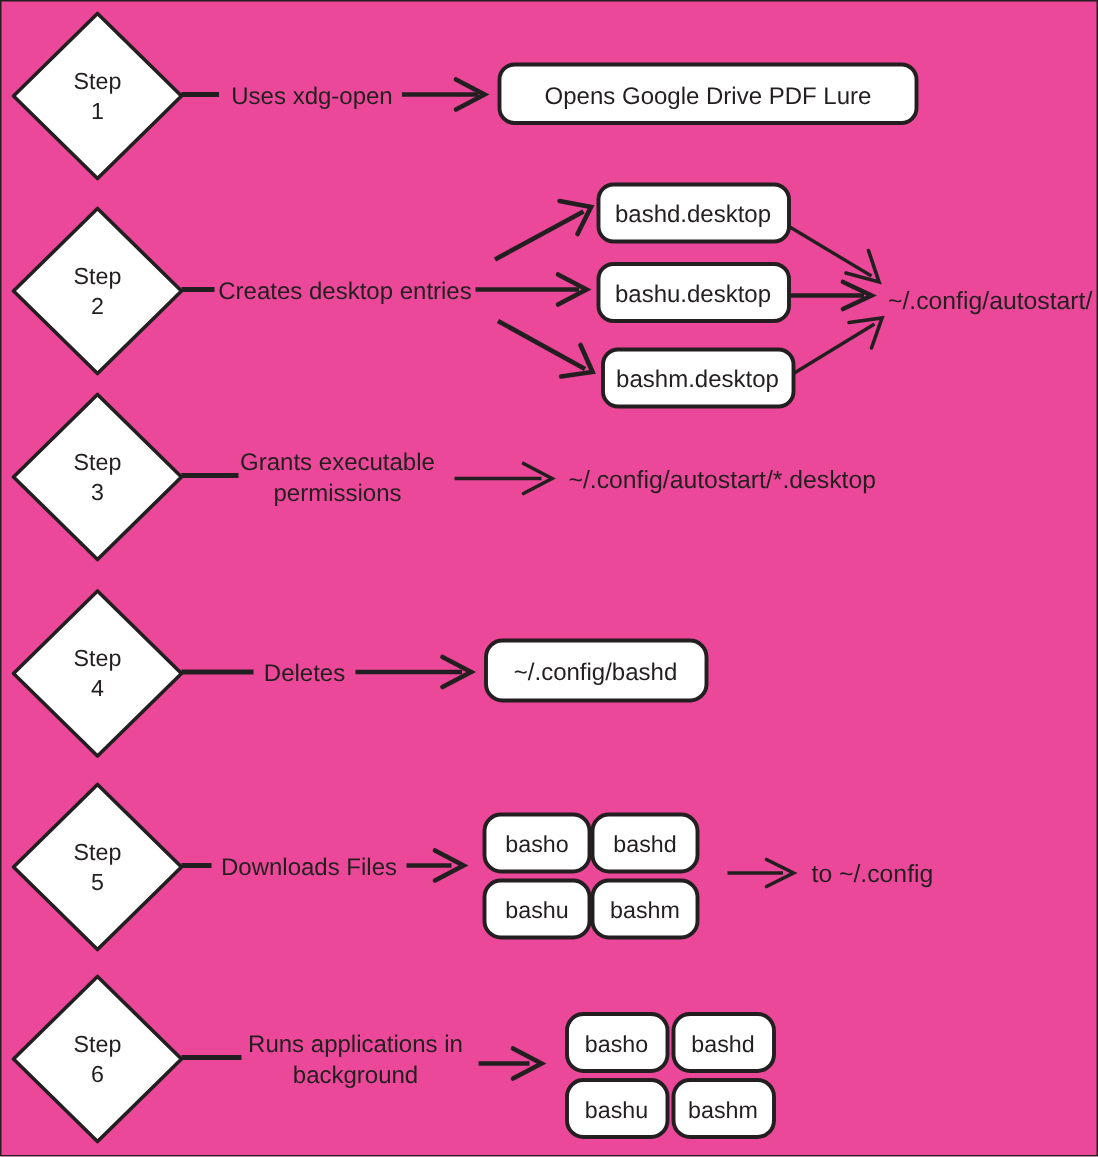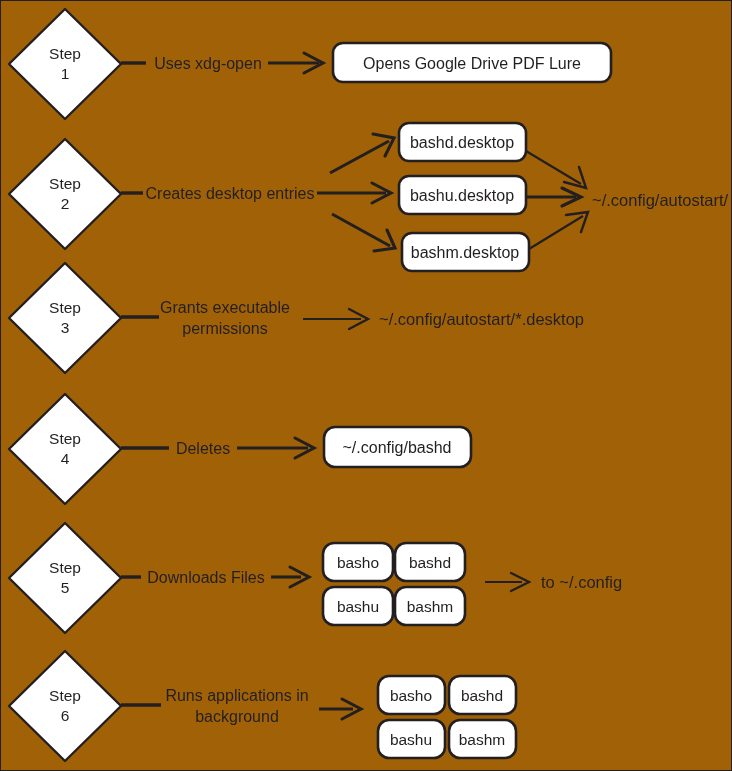--- a/index.html
+++ b/index.html
@@ -8,21 +8,21 @@
     padding: 0;
     background: #ffffff;
   }
   body {
     font-family: "Liberation Sans", sans-serif;
   }
   #diagram-frame {
     position: relative;
     width: 732px;
     height: 771px;
-    background: #a16207;
+    background: #ec4899;
     border: 1px solid #231f20;
     box-sizing: border-box;
     overflow: hidden;
   }
   #diagram-svg {
     position: absolute;
     left: 0;
     top: 0;
     width: 732px;
     height: 771px;

